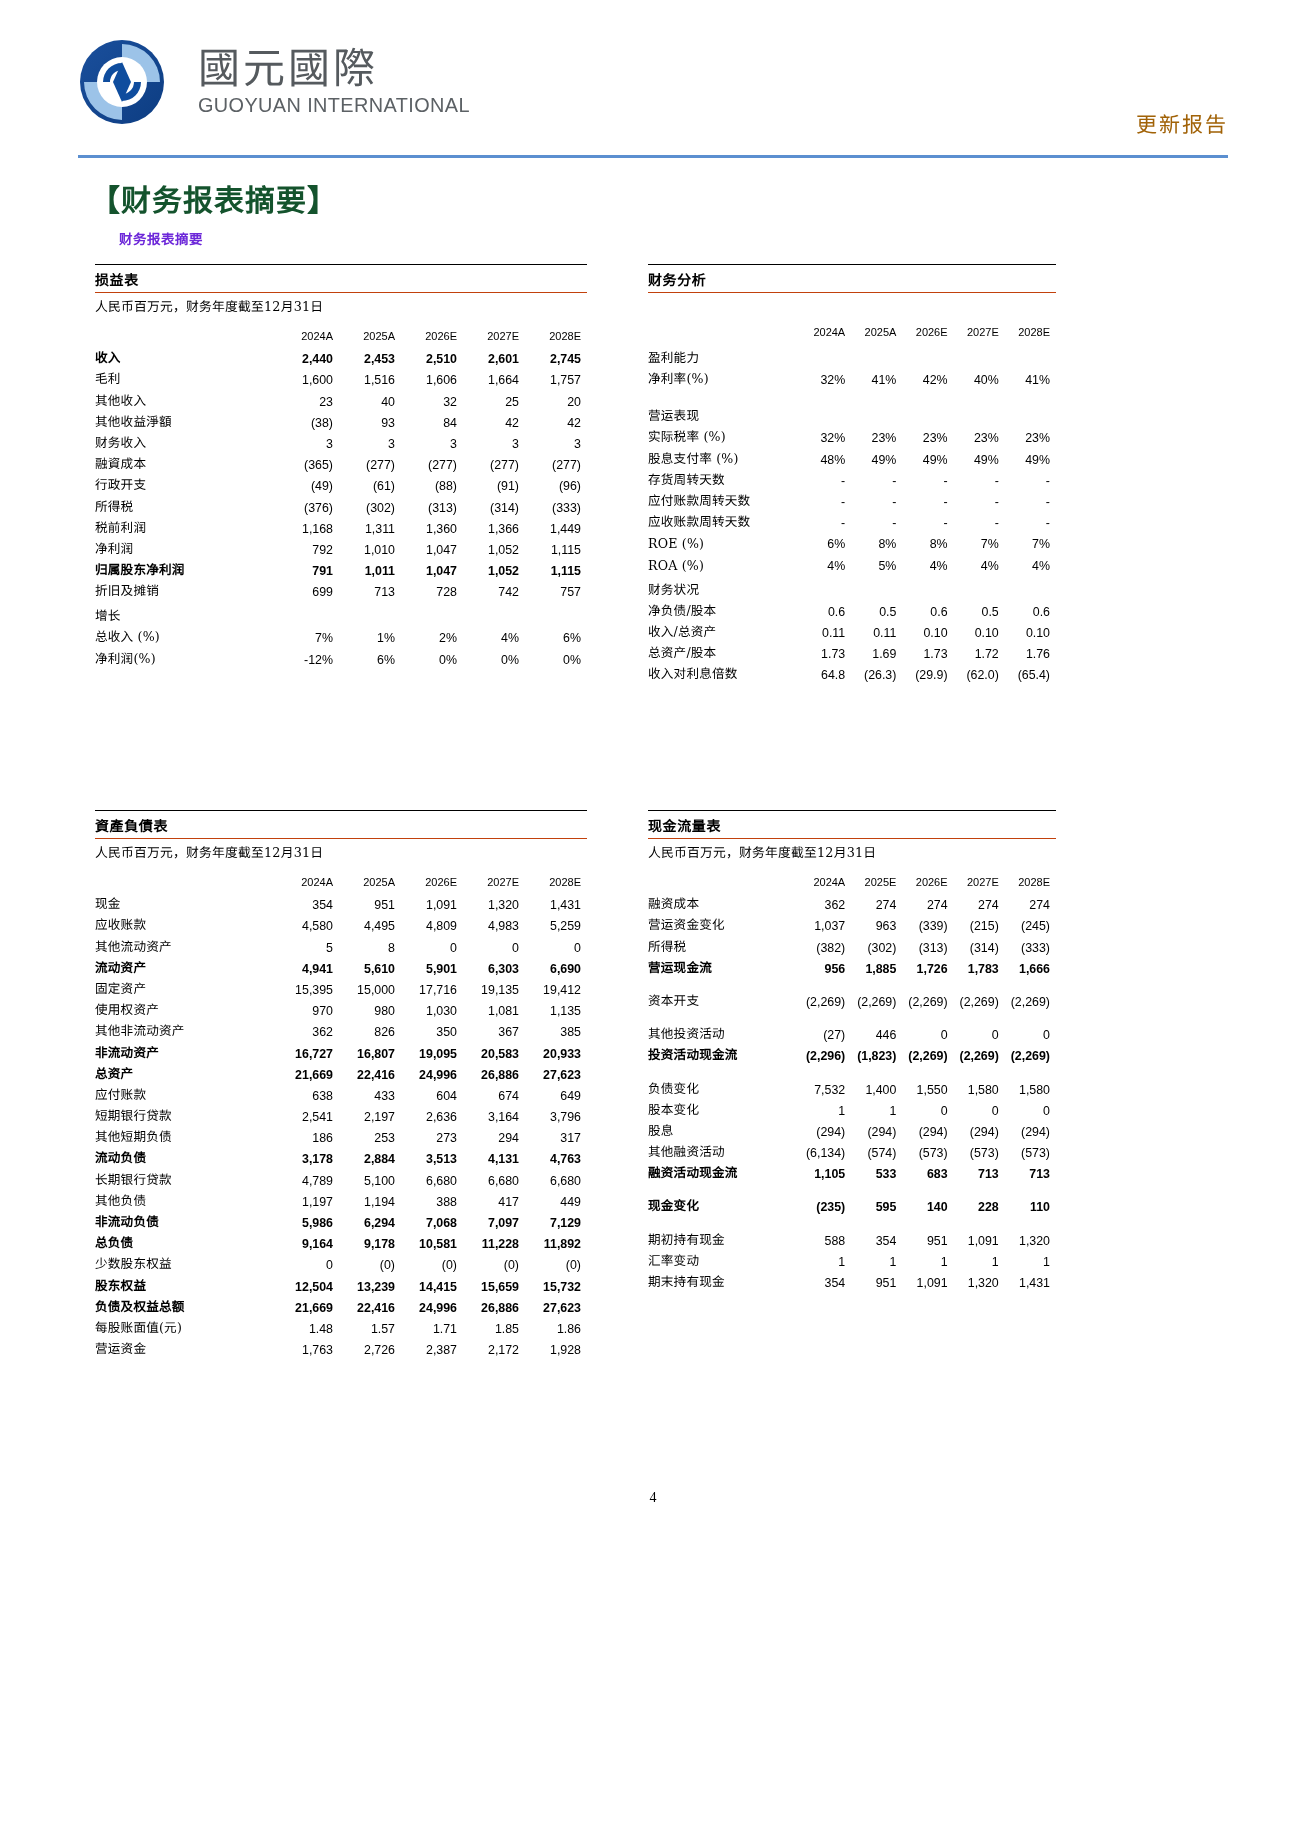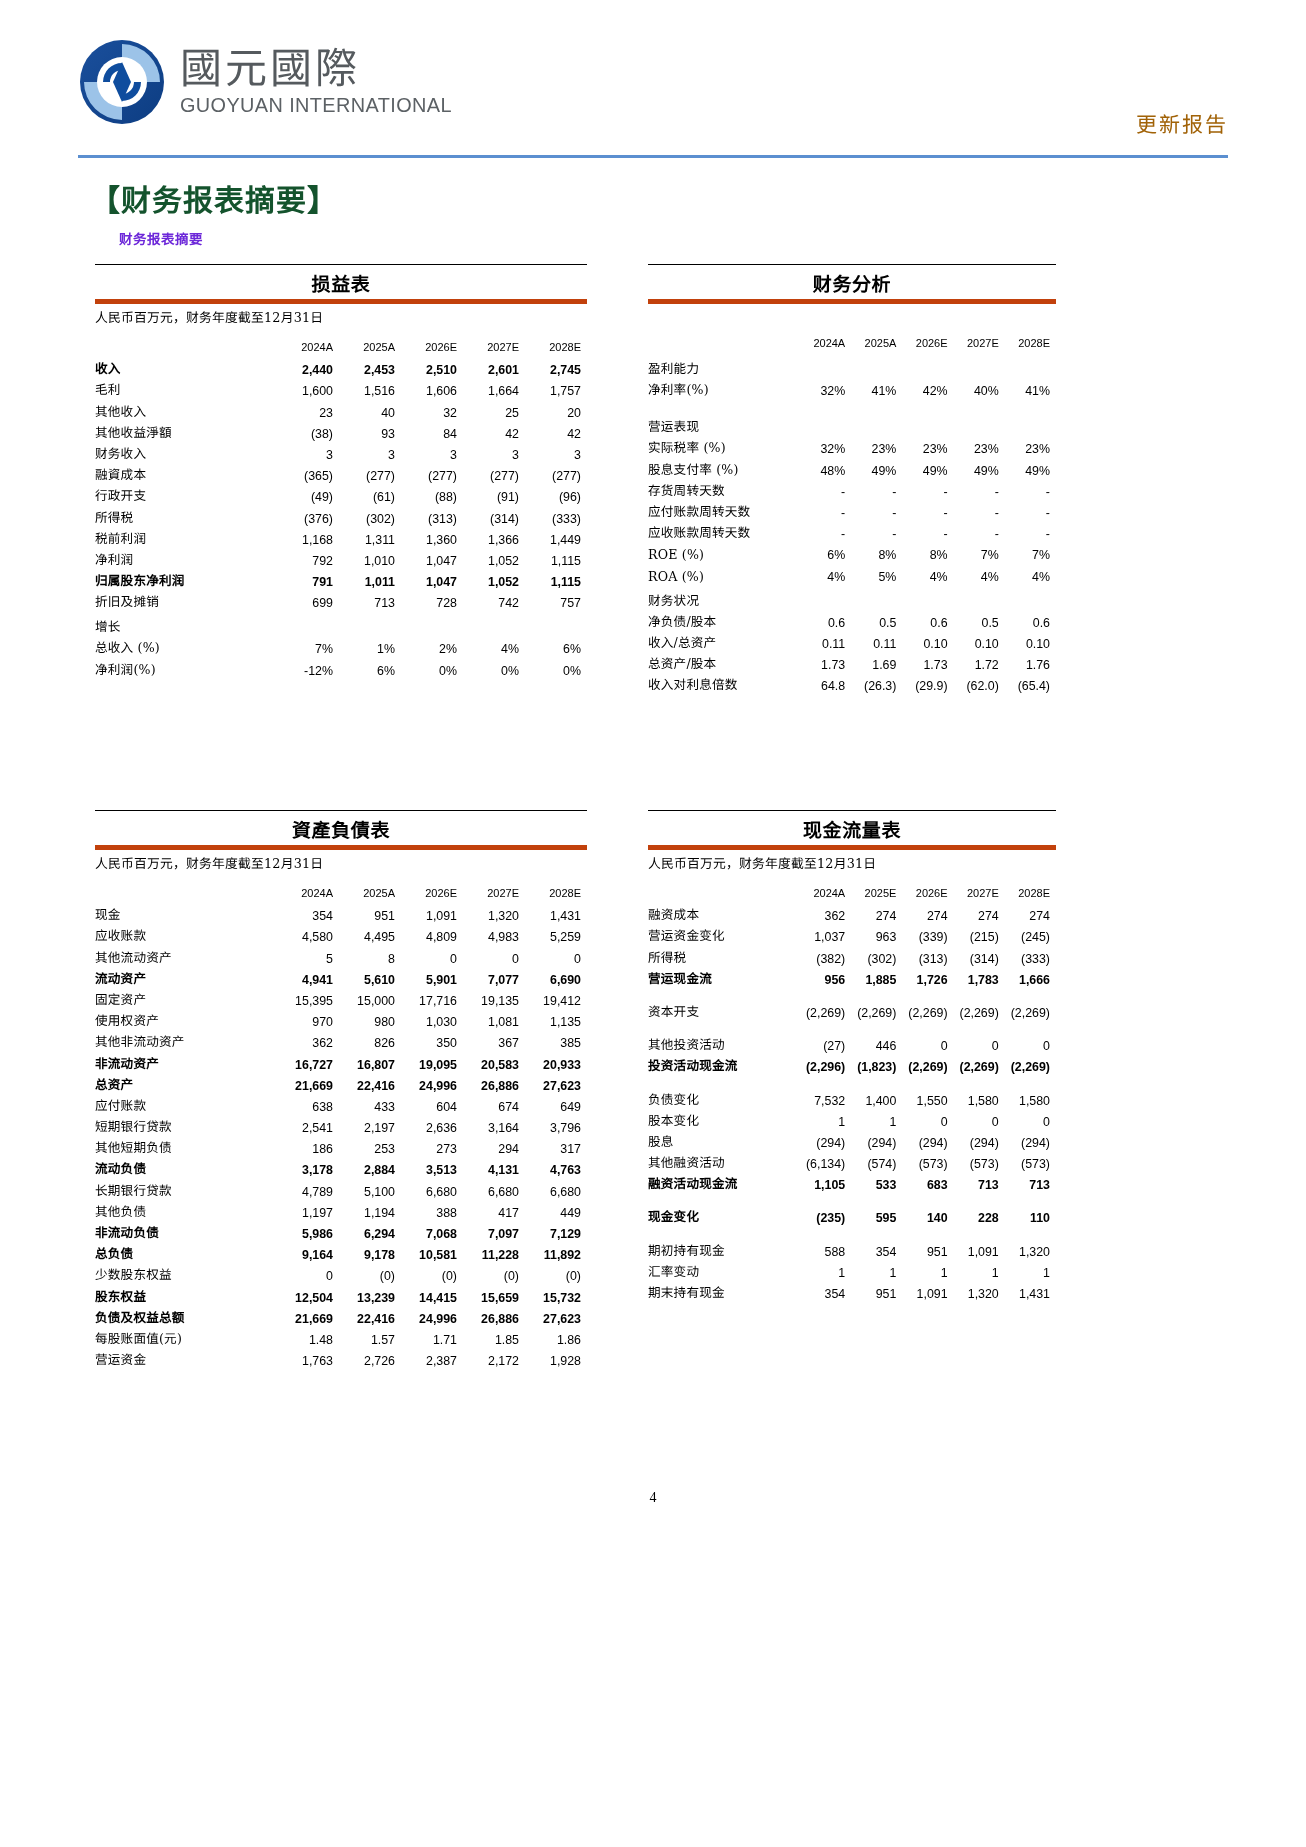--- a/index.html
+++ b/index.html
@@ -39,21 +39,21 @@
     display: flex;
     align-items: center;
   }
   .logo-mark {
     width: 88px;
     height: 88px;
     position: relative;
     flex: none;
   }
   .logo-text-block {
-    margin-left: 14px;
+    margin-left: 32px;
     display: flex;
     flex-direction: column;
     justify-content: center;
   }
   .logo-cn {
     font-family: "DejaVu Sans", "Liberation Sans", sans-serif;
     font-size: 42px;
     line-height: 1.05;
     letter-spacing: 3px;
     color: #555a5e;
@@ -118,27 +118,26 @@
     position: absolute;
   }
   .tbl-block.left  { left: 95px;  width: 492px; }
   .tbl-block.right { left: 648px; width: 408px; }
 
   .tbl-head-rule-top {
     border-top: 1.4px solid #000;
     height: 0;
   }
   .tbl-caption {
-    font-size: 19px;
+    font-size: 14px;
     font-weight: bold;
     padding: 4px 0 3px 0;
-    border-bottom: 5px solid #c2410c;
+    border-bottom: 1px solid #c2410c;
     letter-spacing: 0.6px;
     font-family: "DejaVu Serif", "Liberation Serif", serif;
-    text-align: center;
   }
   .tbl-units {
     font-size: 12.8px;
     padding: 3px 0 1px 0;
     letter-spacing: 0.2px;
     font-family: "DejaVu Serif", "Liberation Serif", serif;
     white-space: nowrap;
   }
 
   table.fin {
@@ -584,21 +583,21 @@
             <td class="num">8</td>
             <td class="num">0</td>
             <td class="num">0</td>
             <td class="num">0</td>
           </tr>
           <tr class="bold">
             <td class="lbl">流动资产</td>
             <td class="num">4,941</td>
             <td class="num">5,610</td>
             <td class="num">5,901</td>
-            <td class="num">7,077</td>
+            <td class="num">6,303</td>
             <td class="num">6,690</td>
           </tr>
           <tr>
             <td class="lbl">固定资产</td>
             <td class="num">15,395</td>
             <td class="num">15,000</td>
             <td class="num">17,716</td>
             <td class="num">19,135</td>
             <td class="num">19,412</td>
           </tr>

